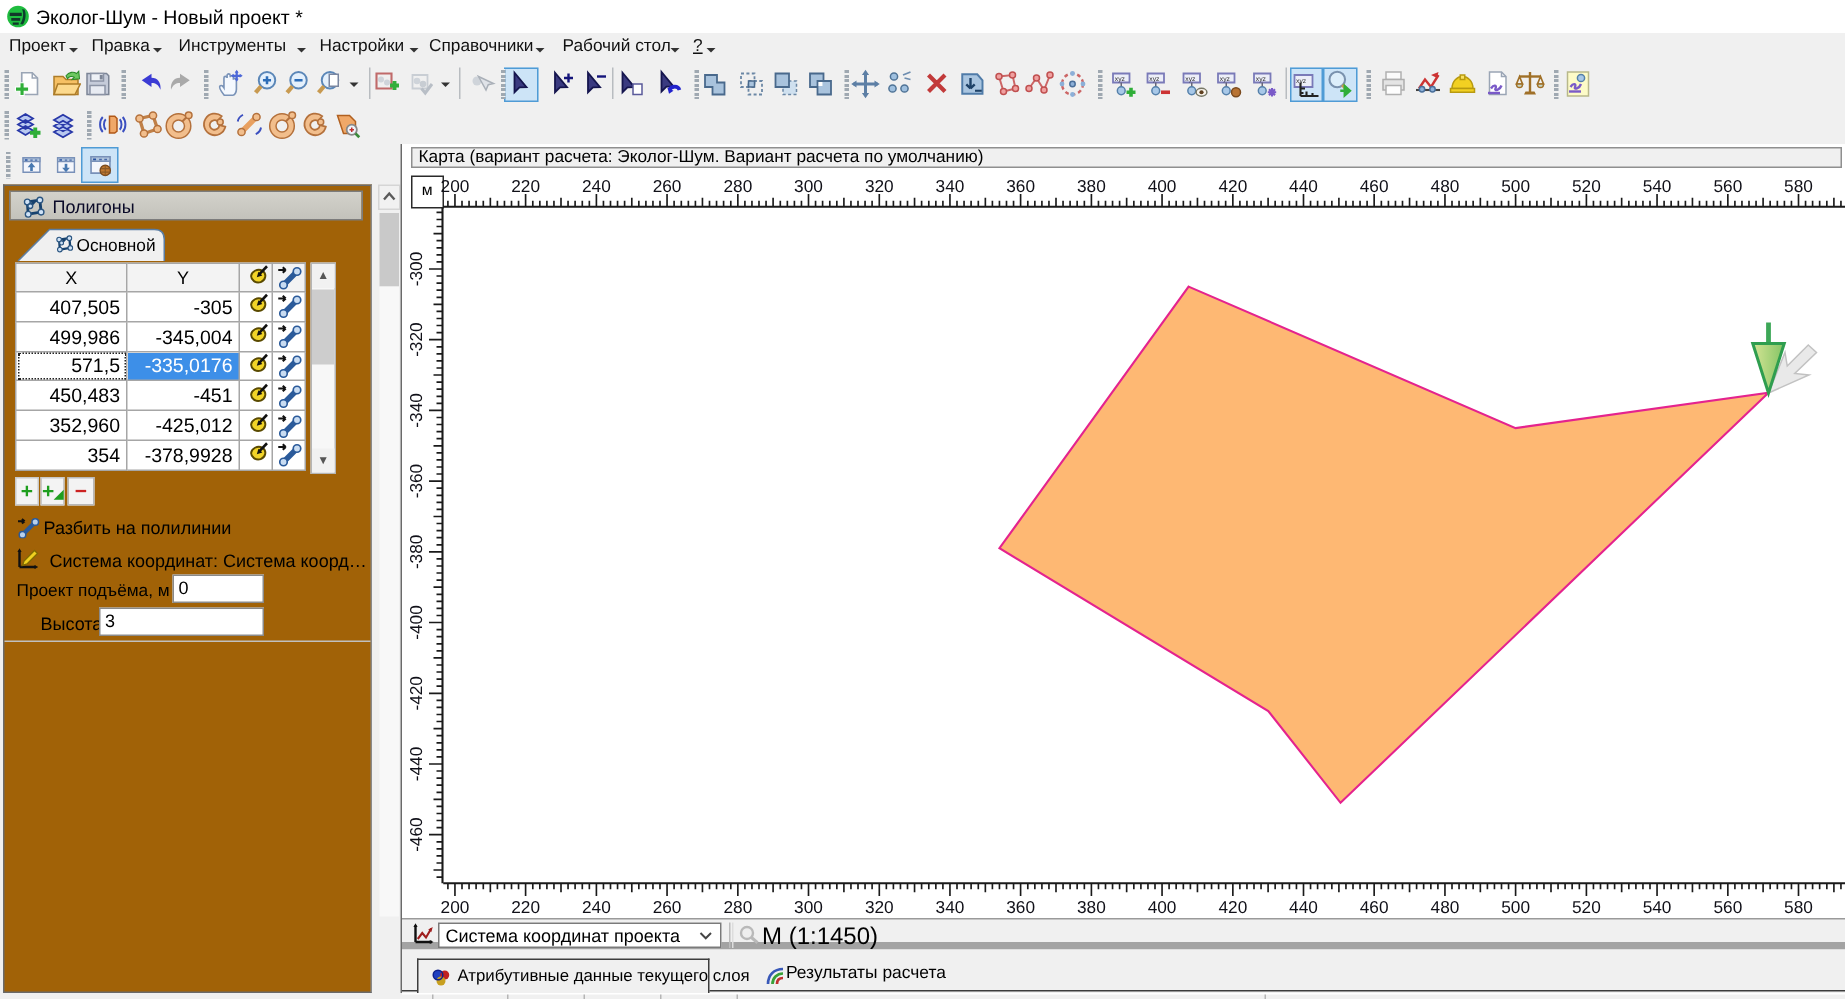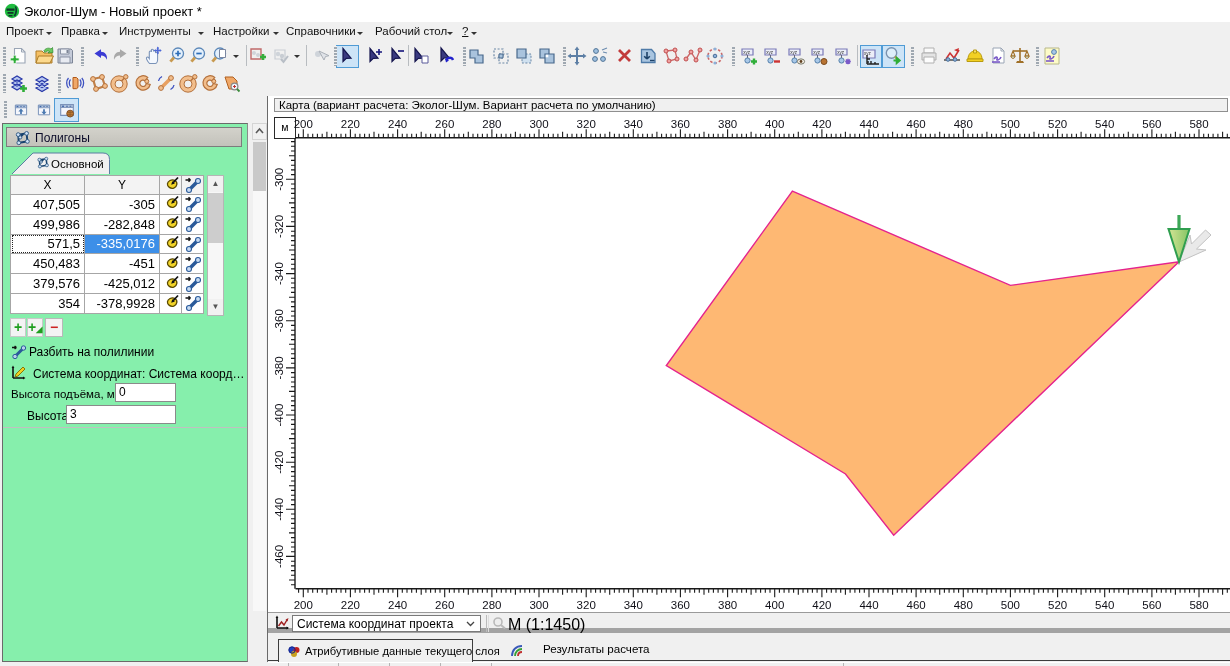--- a/index.html
+++ b/index.html
@@ -10,21 +10,21 @@
 #menubar{left:0;top:22px;width:1230px;height:20px;background:#f0f0f0;font-size:11.5px;color:#111}
 #menubar span.mi{position:absolute;top:3px}
 #toolbars{left:0;top:42px;width:1230px;height:54px;background:#f0f0f0}
 .grip{position:absolute;width:3px;background-image:repeating-linear-gradient(#f0f0f0 0 1px,#9fa8b1 1px 3px);}
 .tsep{position:absolute;width:1px;background:#b8bcc0}
 .ico{position:absolute;width:20px;height:20px}
 .caret{position:absolute;width:0;height:0;border:3.5px solid transparent;border-top-color:#333;border-bottom-width:0}
 .selbox{position:absolute;border:1px solid #4f9bd5;background:#cde4f7}
 
 
-#lpanel{left:2px;top:123px;width:246px;height:539px;background:#86efac;border:1px solid #6a6a6a;border-right-color:#8a8a8a}
+#lpanel{left:2px;top:123px;width:246px;height:539px;background:#a16207;border:1px solid #6a6a6a;border-right-color:#8a8a8a}
 #lphead{left:3px;top:3px;width:236px;height:20px;background:linear-gradient(#d3d2cb,#c3c2bb);border:1px solid #7c7c7c;}
 #lphead .t{position:absolute;left:28px;top:3px;font-size:12px;color:#0a0a28}
 table#coords{position:absolute;left:7px;top:51px;border-collapse:collapse;font-size:13px;color:#000;background:#fff;table-layout:fixed}
 #coords td{border:1px solid #a6a6a6;padding:0 4px 0 0;text-align:right;height:19.8px;overflow:hidden}
 #coords tr.hdr td{background:#f3f3f3;text-align:center;height:16.2px;font-size:12px;padding:0;vertical-align:middle}
 #coords td.c1{width:74px}
 #coords td.c2{width:75px}
 #coords td.ci{width:22px;padding:0;text-align:center;vertical-align:middle}#coords td.ci svg{display:block;margin:0 auto}
 #coords td.sel{background:#3d8fe8;color:#fff}
 #coords td.foc{outline:1.5px dotted #222;outline-offset:-2px}
@@ -455,21 +455,21 @@
             <svg width="18" height="18" viewBox="0 0 18 18">
               <path d="M5.5 13.5L13.5 5.5" stroke="#2a5a9a" stroke-width="3.6"></path>
               <circle cx="5" cy="14" r="2.5" fill="#c8dcf2" stroke="#2a5a9a" stroke-width="1.1"></circle>
               <circle cx="14" cy="5" r="2.5" fill="#c8dcf2" stroke="#2a5a9a" stroke-width="1.1"></circle>
               <path d="M1.5 4h5M6.5 4L4.5 2.2M6.5 4L4.5 5.8" stroke="#111" stroke-width="1.4" fill="none"></path>
             </svg>
           </td>
         </tr>
     <tr>
           <td class="c1">499,986</td>
-          <td class="c2">-282,848</td>
+          <td class="c2">-345,004</td>
           <td class="ci">
             <svg width="18" height="18" viewBox="0 0 18 18">
               <path d="M8 4.5c3.5-1.8 7.5.5 6.8 4.2-.6 3.4-4.8 4.6-7.5 2.7C4.6 9.5 4.8 6.2 8 4.5z" fill="#f2d428" stroke="#5a4a00" stroke-width="1.3"></path>
               <path d="M16 1.5l-5.5 5.8" stroke="#111" stroke-width="1.7"></path>
               <path d="M9.2 8.8l1.1-3.6 2.6 2.4z" fill="#111"></path>
             </svg>
           </td>
           <td class="ci">
             <svg width="18" height="18" viewBox="0 0 18 18">
               <path d="M5.5 13.5L13.5 5.5" stroke="#2a5a9a" stroke-width="3.6"></path>
@@ -511,21 +511,21 @@
           <td class="ci">
             <svg width="18" height="18" viewBox="0 0 18 18">
               <path d="M5.5 13.5L13.5 5.5" stroke="#2a5a9a" stroke-width="3.6"></path>
               <circle cx="5" cy="14" r="2.5" fill="#c8dcf2" stroke="#2a5a9a" stroke-width="1.1"></circle>
               <circle cx="14" cy="5" r="2.5" fill="#c8dcf2" stroke="#2a5a9a" stroke-width="1.1"></circle>
               <path d="M1.5 4h5M6.5 4L4.5 2.2M6.5 4L4.5 5.8" stroke="#111" stroke-width="1.4" fill="none"></path>
             </svg>
           </td>
         </tr>
     <tr>
-          <td class="c1">379,576</td>
+          <td class="c1">352,960</td>
           <td class="c2">-425,012</td>
           <td class="ci">
             <svg width="18" height="18" viewBox="0 0 18 18">
               <path d="M8 4.5c3.5-1.8 7.5.5 6.8 4.2-.6 3.4-4.8 4.6-7.5 2.7C4.6 9.5 4.8 6.2 8 4.5z" fill="#f2d428" stroke="#5a4a00" stroke-width="1.3"></path>
               <path d="M16 1.5l-5.5 5.8" stroke="#111" stroke-width="1.7"></path>
               <path d="M9.2 8.8l1.1-3.6 2.6 2.4z" fill="#111"></path>
             </svg>
           </td>
           <td class="ci">
             <svg width="18" height="18" viewBox="0 0 18 18">
@@ -573,21 +573,21 @@
       <circle cx="13.5" cy="4" r="2.2" fill="#b8d0ec" stroke="#2a5a9a"></circle>
       <path d="M2 3.5h4.5M6.5 3.5L4.6 2M6.5 3.5L4.6 5" stroke="#111" stroke-width="1.3" fill="none"></path>
     </svg>
   <div class="lnk" style="left:26px;top:221px">Разбить на полилинии</div>
   <svg class="abs" style="left:7px;top:241px" width="17" height="16" viewBox="0 0 17 16">
       <path d="M3 2v11M3 13h11" stroke="#111" stroke-width="1.6" fill="none"></path>
       <path d="M3 0.5L1.6 3h2.8zM15.5 13l-2.5-1.4v2.8z" fill="#111"></path>
       <path d="M13 2l2 2-7 7-3 1 1-3z" fill="#f0d020" stroke="#806a00" stroke-width="0.9"></path>
     </svg>
   <div class="lnk" style="left:30px;top:243px">Система координат: Система коорд…</div>
-  <div class="lnk" style="left:8px;top:264px;font-size:11.5px">Высота подъёма, м</div>
+  <div class="lnk" style="left:8px;top:264px;font-size:11.5px">Проект подъёма, м</div>
   <div class="field" style="left:112px;top:259px;width:61px;height:19px">0</div>
   <div class="lnk" style="left:24px;top:285px">Высота, м</div>
   <div class="field" style="left:63px;top:281px;width:110px;height:19px">3</div>
   <div class="abs" style="left:0;top:303px;width:244px;height:1px;background:#c0c0c0"></div>
 </div>
 <div class="abs" id="vscroll" style="left:252px;top:123px;width:15px;height:539px;background:#f0f0f0">
   <div class="abs" style="left:0;top:0;width:15px;height:17px;background:#f1f1f1;border:1px solid #d5d5d5"><svg width="13" height="15" viewBox="0 0 13 15">
         <path d="M3 9l3.5-4L10 9" fill="none" stroke="#5a5a5a" stroke-width="1.6"></path>
       </svg></div>
   <div class="abs" style="left:1px;top:19px;width:13px;height:49px;background:#c9c9c9"></div>
@@ -696,21 +696,21 @@
         <circle cx="7" cy="9" r="3" fill="#c8a020"></circle>
         <circle cx="5" cy="5" r="3.2" fill="none" stroke="#10208a"></circle>
       </svg>
     <div class="t">Атрибутивные данные текущего слоя</div>
   </div>
   <svg class="abs" style="left:242px;top:11px" width="15" height="13" viewBox="0 0 15 13">
       <path d="M2 12C2 6 6 2 12 2" fill="none" stroke="#3858b8" stroke-width="1.8"></path>
       <path d="M5 12c0-4 3-7 7-7" fill="none" stroke="#38a038" stroke-width="1.8"></path>
       <path d="M8 12c0-2.5 1.5-4 4-4" fill="none" stroke="#c03030" stroke-width="1.8"></path>
     </svg>
-  <div class="abs" id="btab" style="left:275px">Результаты расчета</div>
+  <div class="abs" id="btab" style="left:256px">Результаты расчета</div>
 </div>
 
 <div class="abs" id="bstrip">
   <div class="bsep" style="left:20px"></div>
     <div class="bsep" style="left:70px"></div>
   <div class="bsep" style="left:121px"></div>
     <div class="bsep" style="left:172px"></div>
   <div class="bsep" style="left:223px"></div>
     <div class="bsep" style="left:575px"></div>
 </div>

